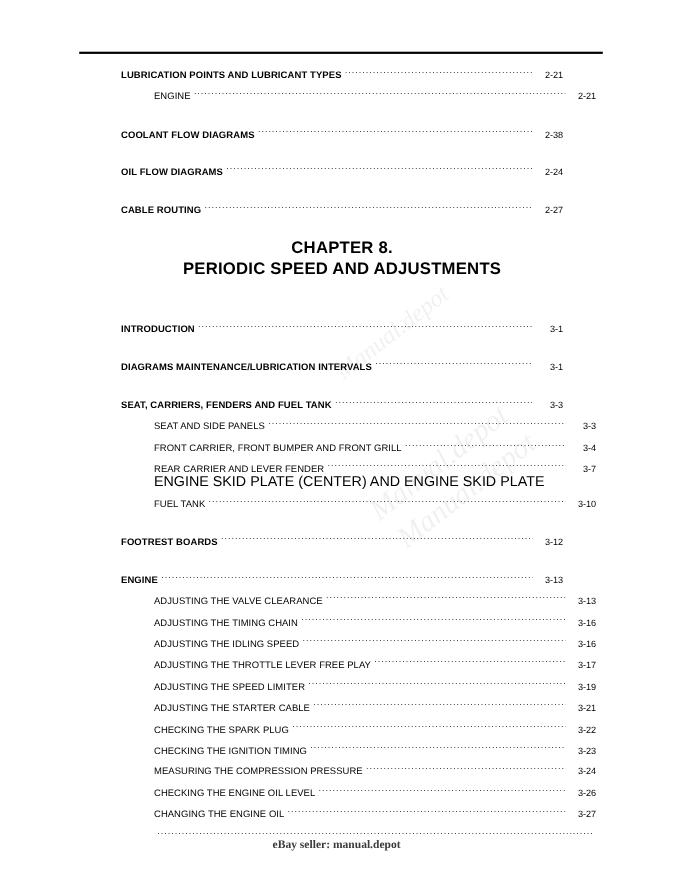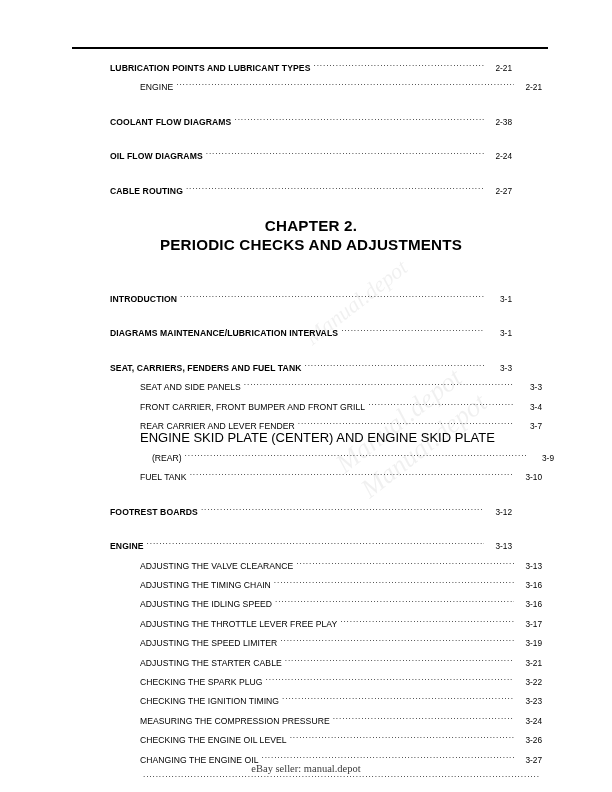--- a/index.html
+++ b/index.html
@@ -149,20 +149,21 @@
   .footer {
     position: absolute;
     left: 0;
     top: 763px;
     width: 612px;
     text-align: center;
     font-family: "Liberation Serif", serif;
     font-size: 10.5px;
     color: #3a3a3a;
     z-index: 2;
+    font-weight: bold;
   }
 </style>
 </head>
 <body>
 
 <div id="watermark">
   <div class="wm-text wm-a">Manual.depot</div>
   <div class="wm-text wm-b">Manual.depot</div>
   <div class="wm-text wm-c">Manual.depot</div>
 </div>
@@ -194,22 +195,22 @@
         <span class="leader"></span>
         <span class="pageno">2-24</span>
       </div>
       <div class="gap-group"></div>
       <div class="row lvl-main">
         <span class="label">CABLE ROUTING</span>
         <span class="leader"></span>
         <span class="pageno">2-27</span>
       </div>
       <div class="chapter-block">
-        <div class="chapter">CHAPTER 2.</div>
-        <div class="chapter">PERIODIC CHECKS AND ADJUSTMENTS</div>
+        <div class="chapter">CHAPTER 8.</div>
+        <div class="chapter">PERIODIC SPEED AND ADJUSTMENTS</div>
       </div>
       <div class="gap-group"></div>
       <div class="row lvl-main">
         <span class="label">INTRODUCTION</span>
         <span class="leader"></span>
         <span class="pageno">3-1</span>
       </div>
       <div class="gap-group"></div>
       <div class="row lvl-main">
         <span class="label">DIAGRAMS MAINTENANCE/LUBRICATION INTERVALS</span>
@@ -231,25 +232,20 @@
         <span class="label">FRONT CARRIER, FRONT BUMPER AND FRONT GRILL</span>
         <span class="leader"></span>
         <span class="pageno">3-4</span>
       </div>
       <div class="row lvl-sub">
         <span class="label">REAR CARRIER AND LEVER FENDER</span>
         <span class="leader"></span>
         <span class="pageno">3-7</span>
       </div>
       <div class="wrapline">ENGINE SKID PLATE (CENTER) AND ENGINE SKID PLATE</div>
-      <div class="row lvl-cont">
-        <span class="label">(REAR)</span>
-        <span class="leader"></span>
-        <span class="pageno">3-9</span>
-      </div>
       <div class="row lvl-sub">
         <span class="label">FUEL TANK</span>
         <span class="leader"></span>
         <span class="pageno">3-10</span>
       </div>
       <div class="gap-group"></div>
       <div class="row lvl-main">
         <span class="label">FOOTREST BOARDS</span>
         <span class="leader"></span>
         <span class="pageno">3-12</span>

